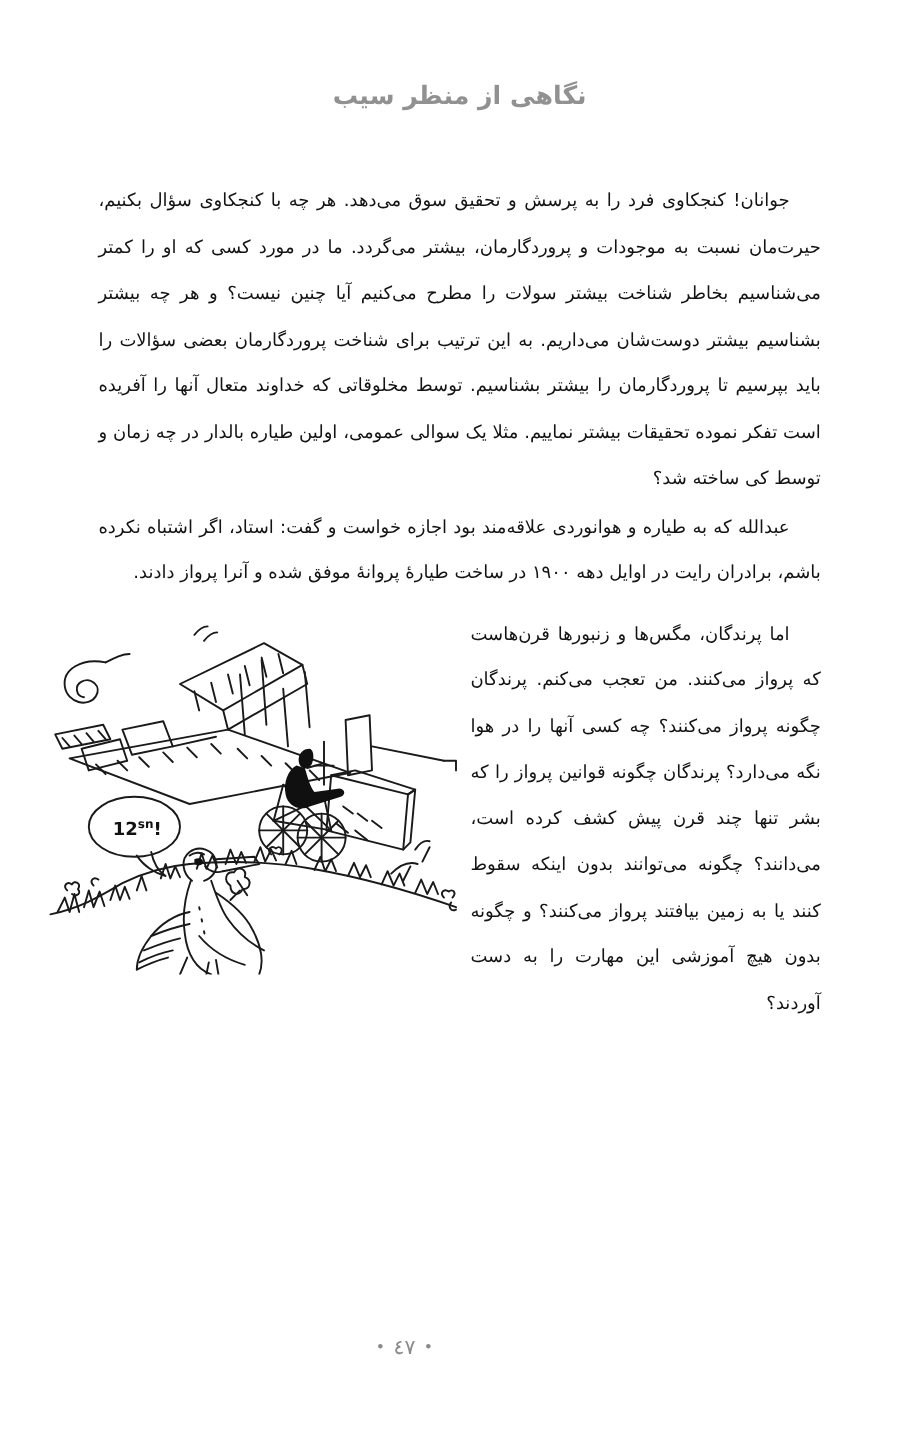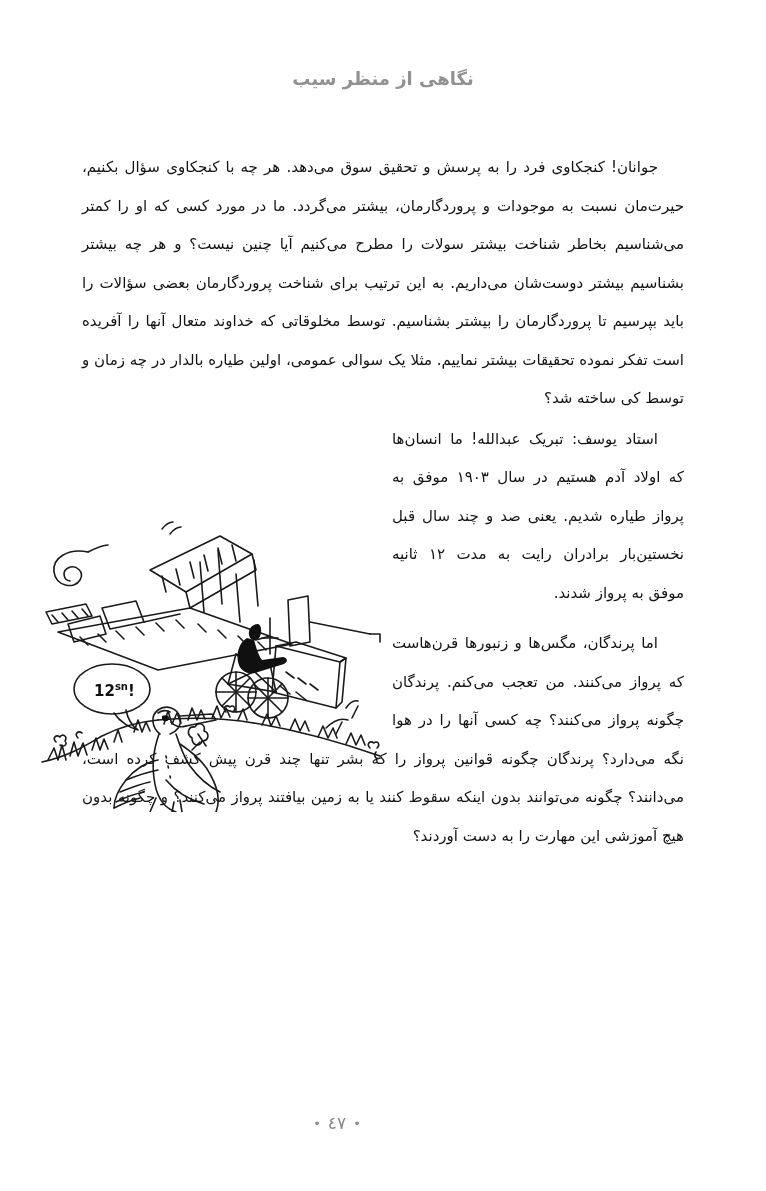--- a/index.html
+++ b/index.html
@@ -23,21 +23,21 @@
     height: 1191px;
   }
 
   
   .running-header {
     position: absolute;
     top: 68px;
     left: 0;
     width: 766px;
     text-align: center;
-    font-size: 18px;
+    font-size: 21px;
     font-weight: 700;
     color: #919191;
     letter-spacing: 0.5px;
     direction: rtl;
   }
 
   
   .text-column {
     position: absolute;
     top: 148px;
@@ -128,24 +128,24 @@
 <body>
 
 <div class="page">
 
   <div class="running-header">نگاهی از منظر سیب</div>
 
   <div class="text-column">
 
     <p class="para">جوانان! کنجکاوی فرد را به پرسش و تحقیق سوق می‌دهد. هر چه با کنجکاوی سؤال بکنیم، حیرت‌مان نسبت به موجودات و پروردگارمان، بیشتر می‌گردد. ما در مورد کسی که او را کمتر می‌شناسیم بخاطر شناخت بیشتر سولات را مطرح می‌کنیم آیا چنین نیست؟ و هر چه بیشتر بشناسیم  بیشتر دوست‌شان  می‌داریم. به این ترتیب برای شناخت پروردگارمان بعضی سؤالات را باید بپرسیم تا پروردگارمان را بیشتر بشناسیم. توسط مخلوقاتی که خداوند متعال آنها را آفریده است تفکر نموده تحقیقات بیشتر نماییم. مثلا یک سوالی عمومی، اولین طیاره بالدار در چه زمان و توسط کی ساخته شد؟</p>
 
+    <p class="para">عبدالله که به طیاره و هوانوردی علاقه‌مند بود اجازه خواست و گفت: استاد، اگر اشتباه نکرده باشم، برادران رایت در اوایل دهه ۱۹۰۰ در ساخت طیارهٔ پروانهٔ موفق شده و آنرا پرواز دادند.</p>
 
     <div class="art-float"></div>
 
-    <p class="para para-wrap">استاد یوسف: تبریک عبدالله! ما انسان‌ها که اولاد آدم هستیم در سال ۱۹۰۳ موفق به پرواز طیاره شدیم. یعنی صد و چند سال قبل نخستین‌بار برادران رایت به مدت ۱۲ ثانیه موفق به پرواز شدند.</p>
 
     <p class="para para-wrap last-center-end">اما پرندگان، مگس‌ها و زنبورها قرن‌هاست که پرواز می‌کنند. من تعجب می‌کنم. پرندگان چگونه پرواز می‌کنند؟ چه کسی آنها را در هوا نگه می‌دارد؟ پرندگان چگونه قوانین پرواز را که بشر تنها چند قرن پیش کشف کرده است، می‌دانند؟ چگونه می‌توانند بدون اینکه سقوط کنند یا به زمین بیافتند پرواز می‌کنند؟ و چگونه بدون هیچ آموزشی این مهارت را به دست آوردند؟</p>
 
   </div>
 
   <div class="illustration">
     <svg viewBox="0 0 360 300" xmlns="http://www.w3.org/2000/svg" fill="none" stroke="#1a1a1a" stroke-width="1.6" stroke-linecap="round" stroke-linejoin="round">
 
       <g>
         <path d="M48 40 C 28 36, 12 46, 14 60 C 16 74, 34 78, 40 68 C 45 60, 36 52, 28 56 C 22 59, 23 68, 30 69"></path>

